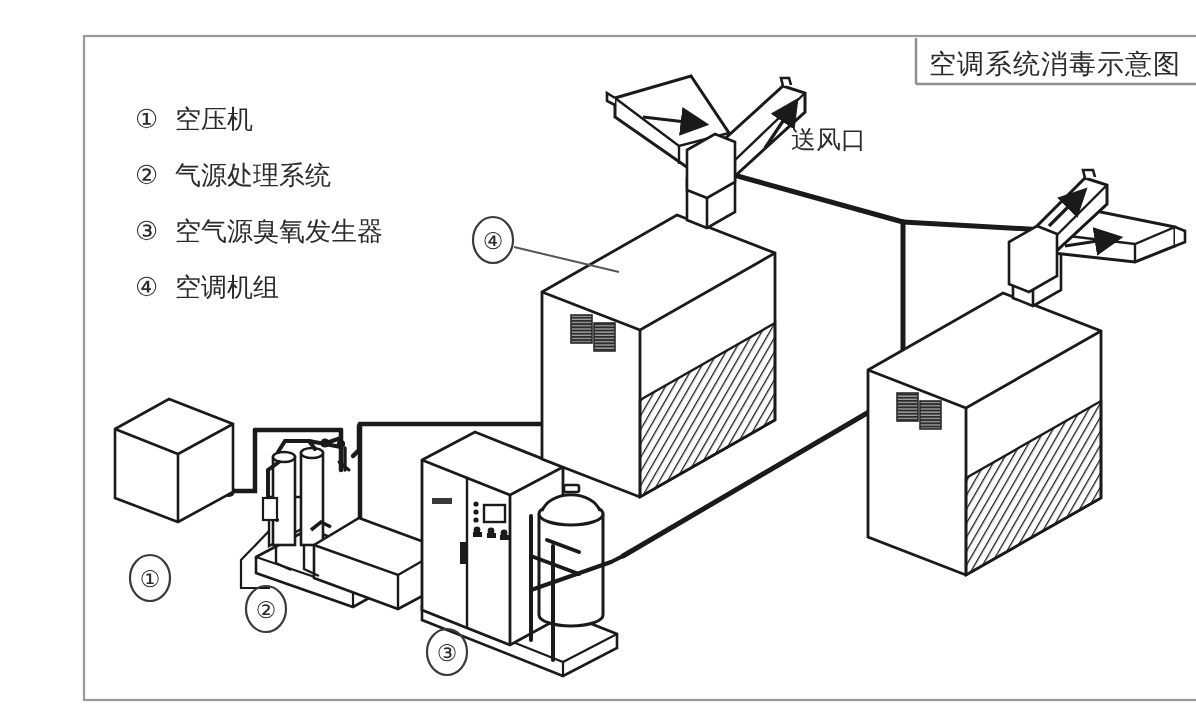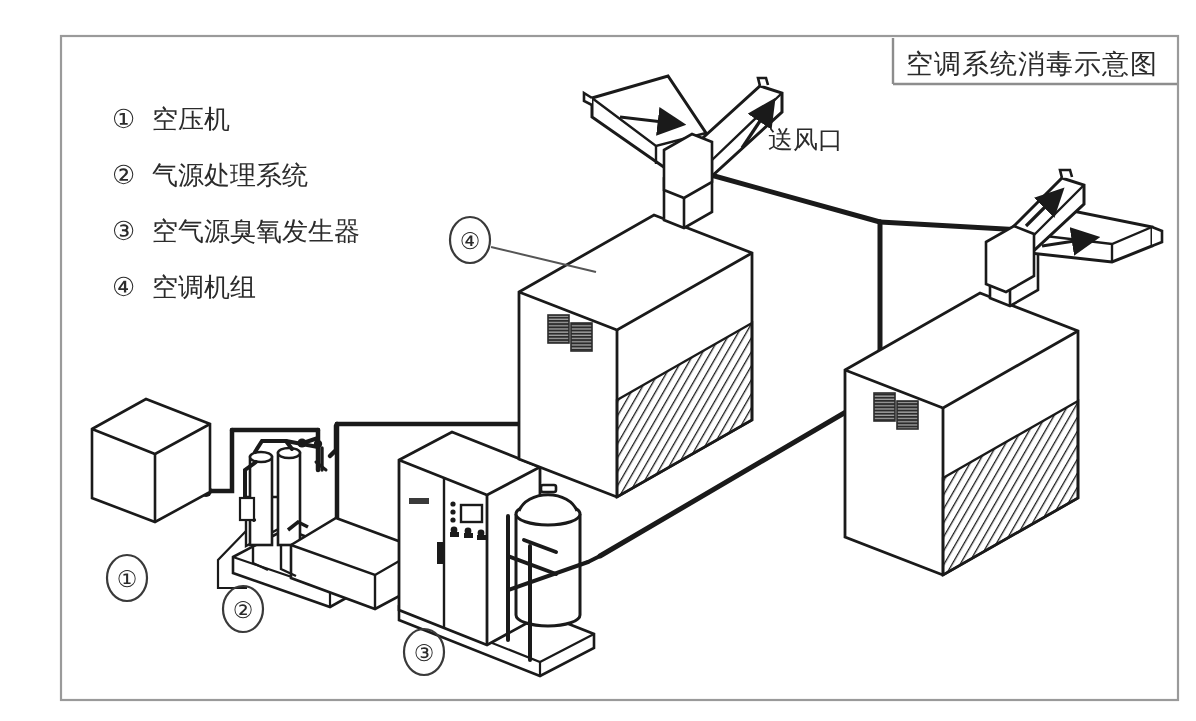--- a/index.html
+++ b/index.html
@@ -12,20 +12,21 @@
     height: 721px;
     font-family: "Liberation Sans", "DejaVu Sans", sans-serif;
     overflow: hidden;
     position: relative;
   }
   #stage {
     position: relative;
     width: 1139px;
     height: 721px;
     background: #ffffff;
+    margin-left: 23px;
   }
   #diagram-svg {
     position: absolute;
     left: 0;
     top: 0;
     width: 1196px;
     height: 721px;
   }
   .legend-text {
     font-size: 26px;

